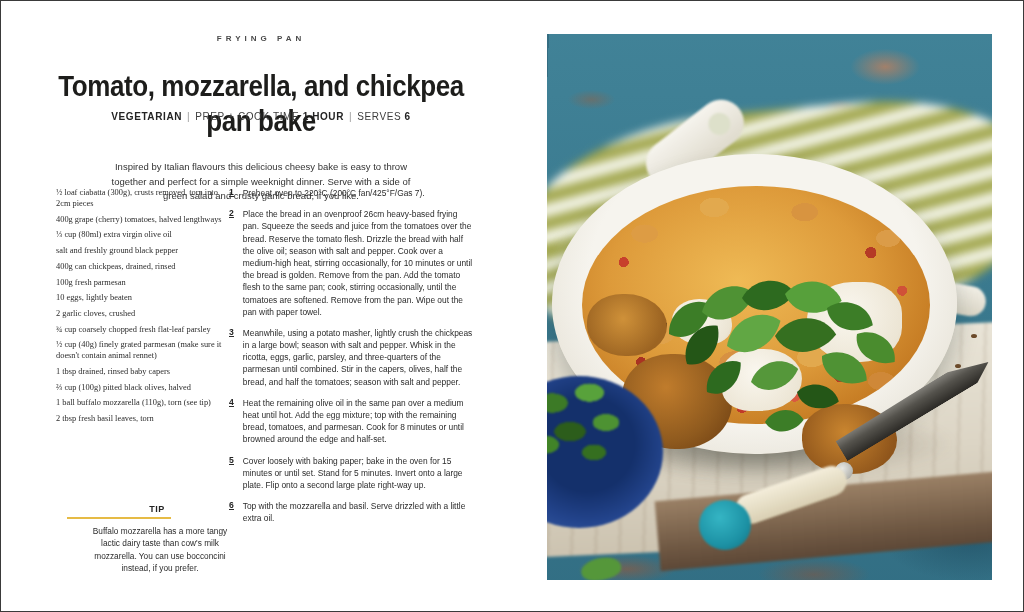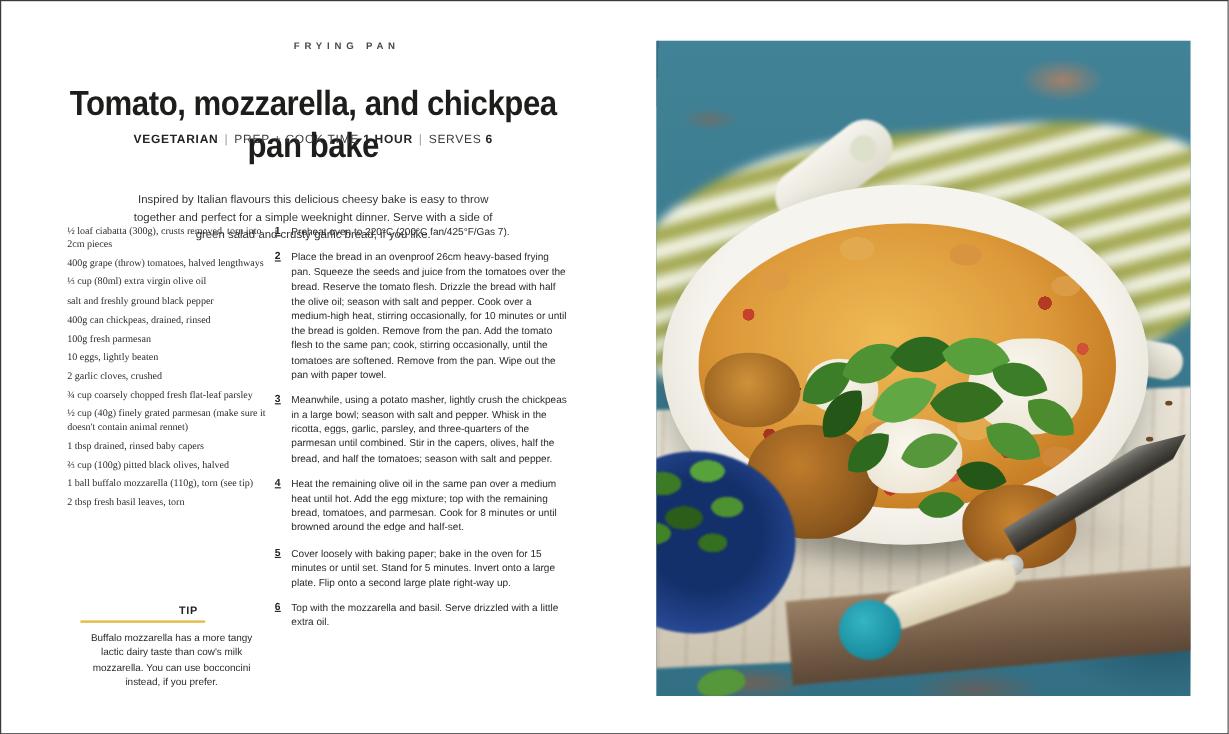--- a/index.html
+++ b/index.html
@@ -4,21 +4,21 @@
 <style>
   * { margin:0; padding:0; box-sizing:border-box; }
   body { background:#ffffff; font-family:"Liberation Sans", sans-serif; }
   .sheet { position:relative; width:1024px; height:612px; background:#fff;
            border:1px solid #3a3a3a; overflow:hidden; }
 
   
   .left-page { position:absolute; left:0; top:0; width:520px; height:612px; }
 
   .section-label { position:absolute; left:0; top:33px; width:520px; text-align:center;
-    font-size:8px; font-weight:bold; letter-spacing:4px; color:#4a4a4a;margin-left:28px; }
+    font-size:8px; font-weight:bold; letter-spacing:4px; color:#4a4a4a; }
 
   .title { position:absolute; left:40px; top:68px; width:440px; text-align:center;
     font-size:26px; font-weight:800; letter-spacing:-0.4px; color:#1d1d1b;
     transform:scale(1,1.12); transform-origin:center top; }
 
   .meta { position:absolute; left:0; top:110px; width:520px; text-align:center;
     font-size:10px; color:#3c3c3c; letter-spacing:.6px; }
   .meta b { font-weight:800; color:#232323; }
   .meta .sep { color:#9a9a9a; padding:0 5px; }
 
@@ -30,21 +30,21 @@
 
   .steps { position:absolute; left:228px; top:186px; width:244px; }
   .step { display:flex; margin-bottom:9px; }
   .step .num { flex:0 0 auto; font-size:8.6px; font-weight:800; color:#232323;
     border-bottom:1.6px solid #2b2b2b; height:10px; margin-right:9px; }
   .step .txt { font-size:8.4px; line-height:1.45; color:#2b2b2b; }
 
   .tip { position:absolute; left:66px; top:503px; width:180px;text-align:center; }
   .tip-label { font-size:9px; font-weight:800; color:#232323; letter-spacing:.5px; }
   .tip-rule { width:104px; height:2px; background:#e6bb45; margin:3px 0 6px 0; }
-  .tip-text { width:152px; font-size:8.3px; line-height:1.5; color:#2b2b2b; }
+  .tip-text { margin-left:17px; width:152px; font-size:8.3px; line-height:1.5; color:#2b2b2b; }
 
   .page-number { position:absolute; left:0; top:571px; width:520px; text-align:center;
     font-size:9px; font-weight:800; color:#3a3a3a; letter-spacing:1px; }
 
   
   .photo { position:absolute; left:546px; top:33px; width:445px; height:546px; overflow:hidden;
     background-color:#3b7d93;
     background-image:
       radial-gradient(ellipse 50px 26px at 76% 6%,  rgba(186,128,96,.8), transparent 70%),
       radial-gradient(ellipse 26px 16px at 66% 14%, rgba(160,100,70,.55), transparent 70%),
@@ -169,21 +169,21 @@
     <h1 class="title">Tomato, mozzarella, and chickpea pan bake</h1>
 
     <div class="meta">
       <b>VEGETARIAN</b><span class="sep">|</span><span>PREP + COOK TIME</span>&nbsp;<b>1 HOUR</b><span class="sep">|</span><span>SERVES</span>&nbsp;<b>6</b>
     </div>
 
     <p class="intro">Inspired by Italian flavours this delicious cheesy bake is easy to throw together and perfect for a simple weeknight dinner. Serve with a side of green salad and crusty garlic bread, if you like.</p>
 
     <ul class="ingredients">
       <li>½ loaf ciabatta (300g), crusts removed, torn into 2cm pieces</li>
-      <li>400g grape (throw) tomatoes, halved lengthways</li>
+      <li>400g grape (cherry) tomatoes, halved lengthways</li>
       <li>⅓ cup (80ml) extra virgin olive oil</li>
       <li>salt and freshly ground black pepper</li>
       <li>400g can chickpeas, drained, rinsed</li>
       <li>100g fresh parmesan</li>
       <li>10 eggs, lightly beaten</li>
       <li>2 garlic cloves, crushed</li>
       <li>¾ cup coarsely chopped fresh flat-leaf parsley</li>
       <li>½ cup (40g) finely grated parmesan (make sure it doesn't contain animal rennet)</li>
       <li>1 tbsp drained, rinsed baby capers</li>
       <li>⅔ cup (100g) pitted black olives, halved</li>

